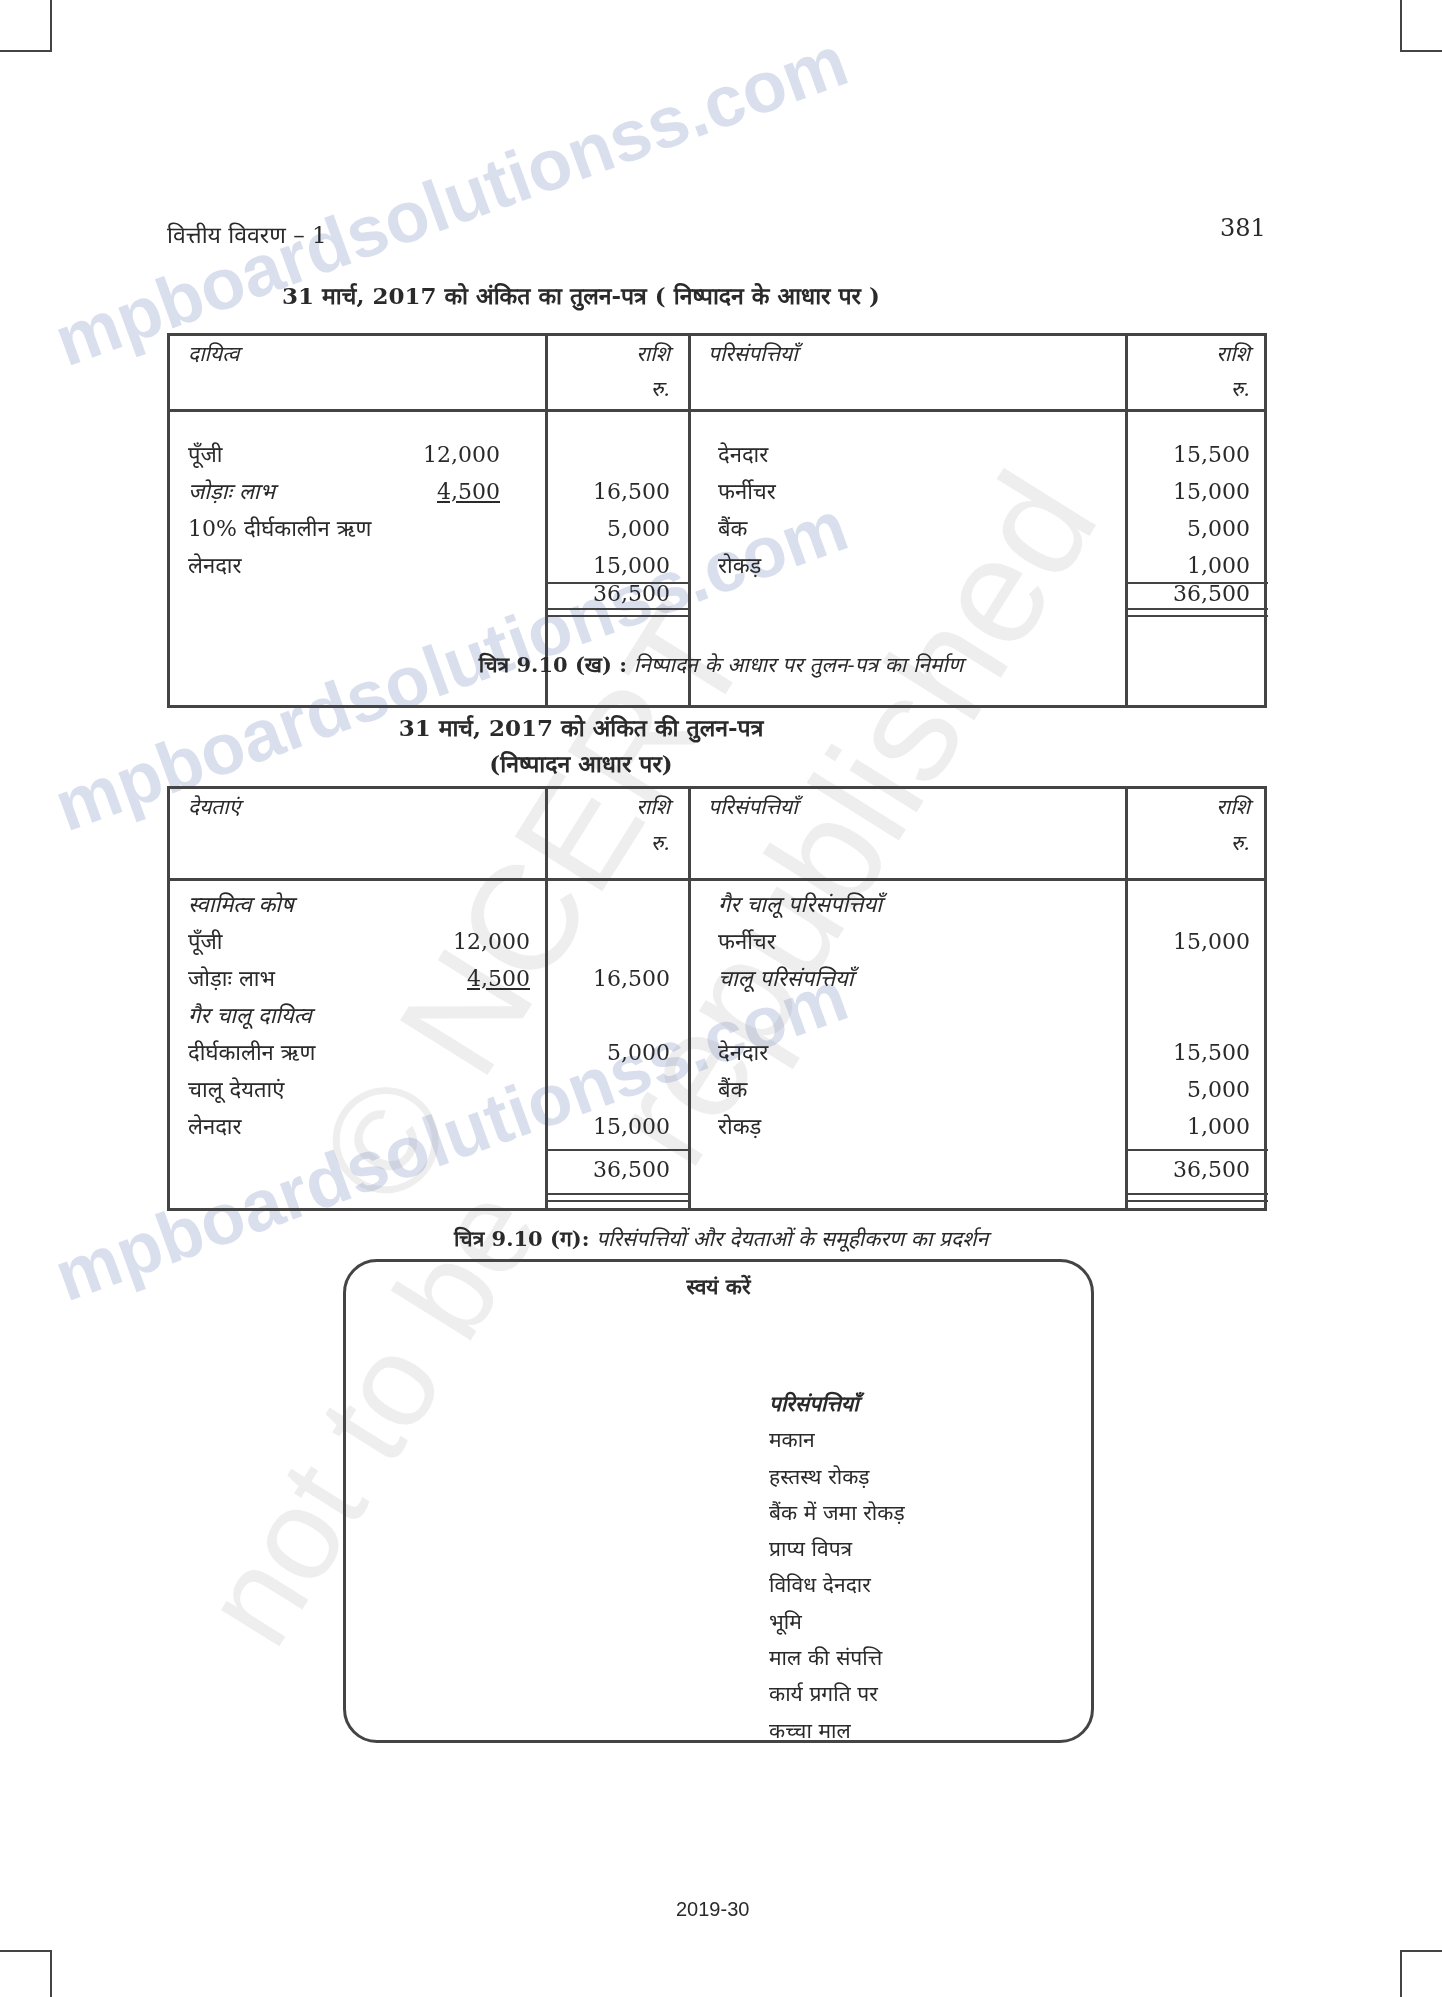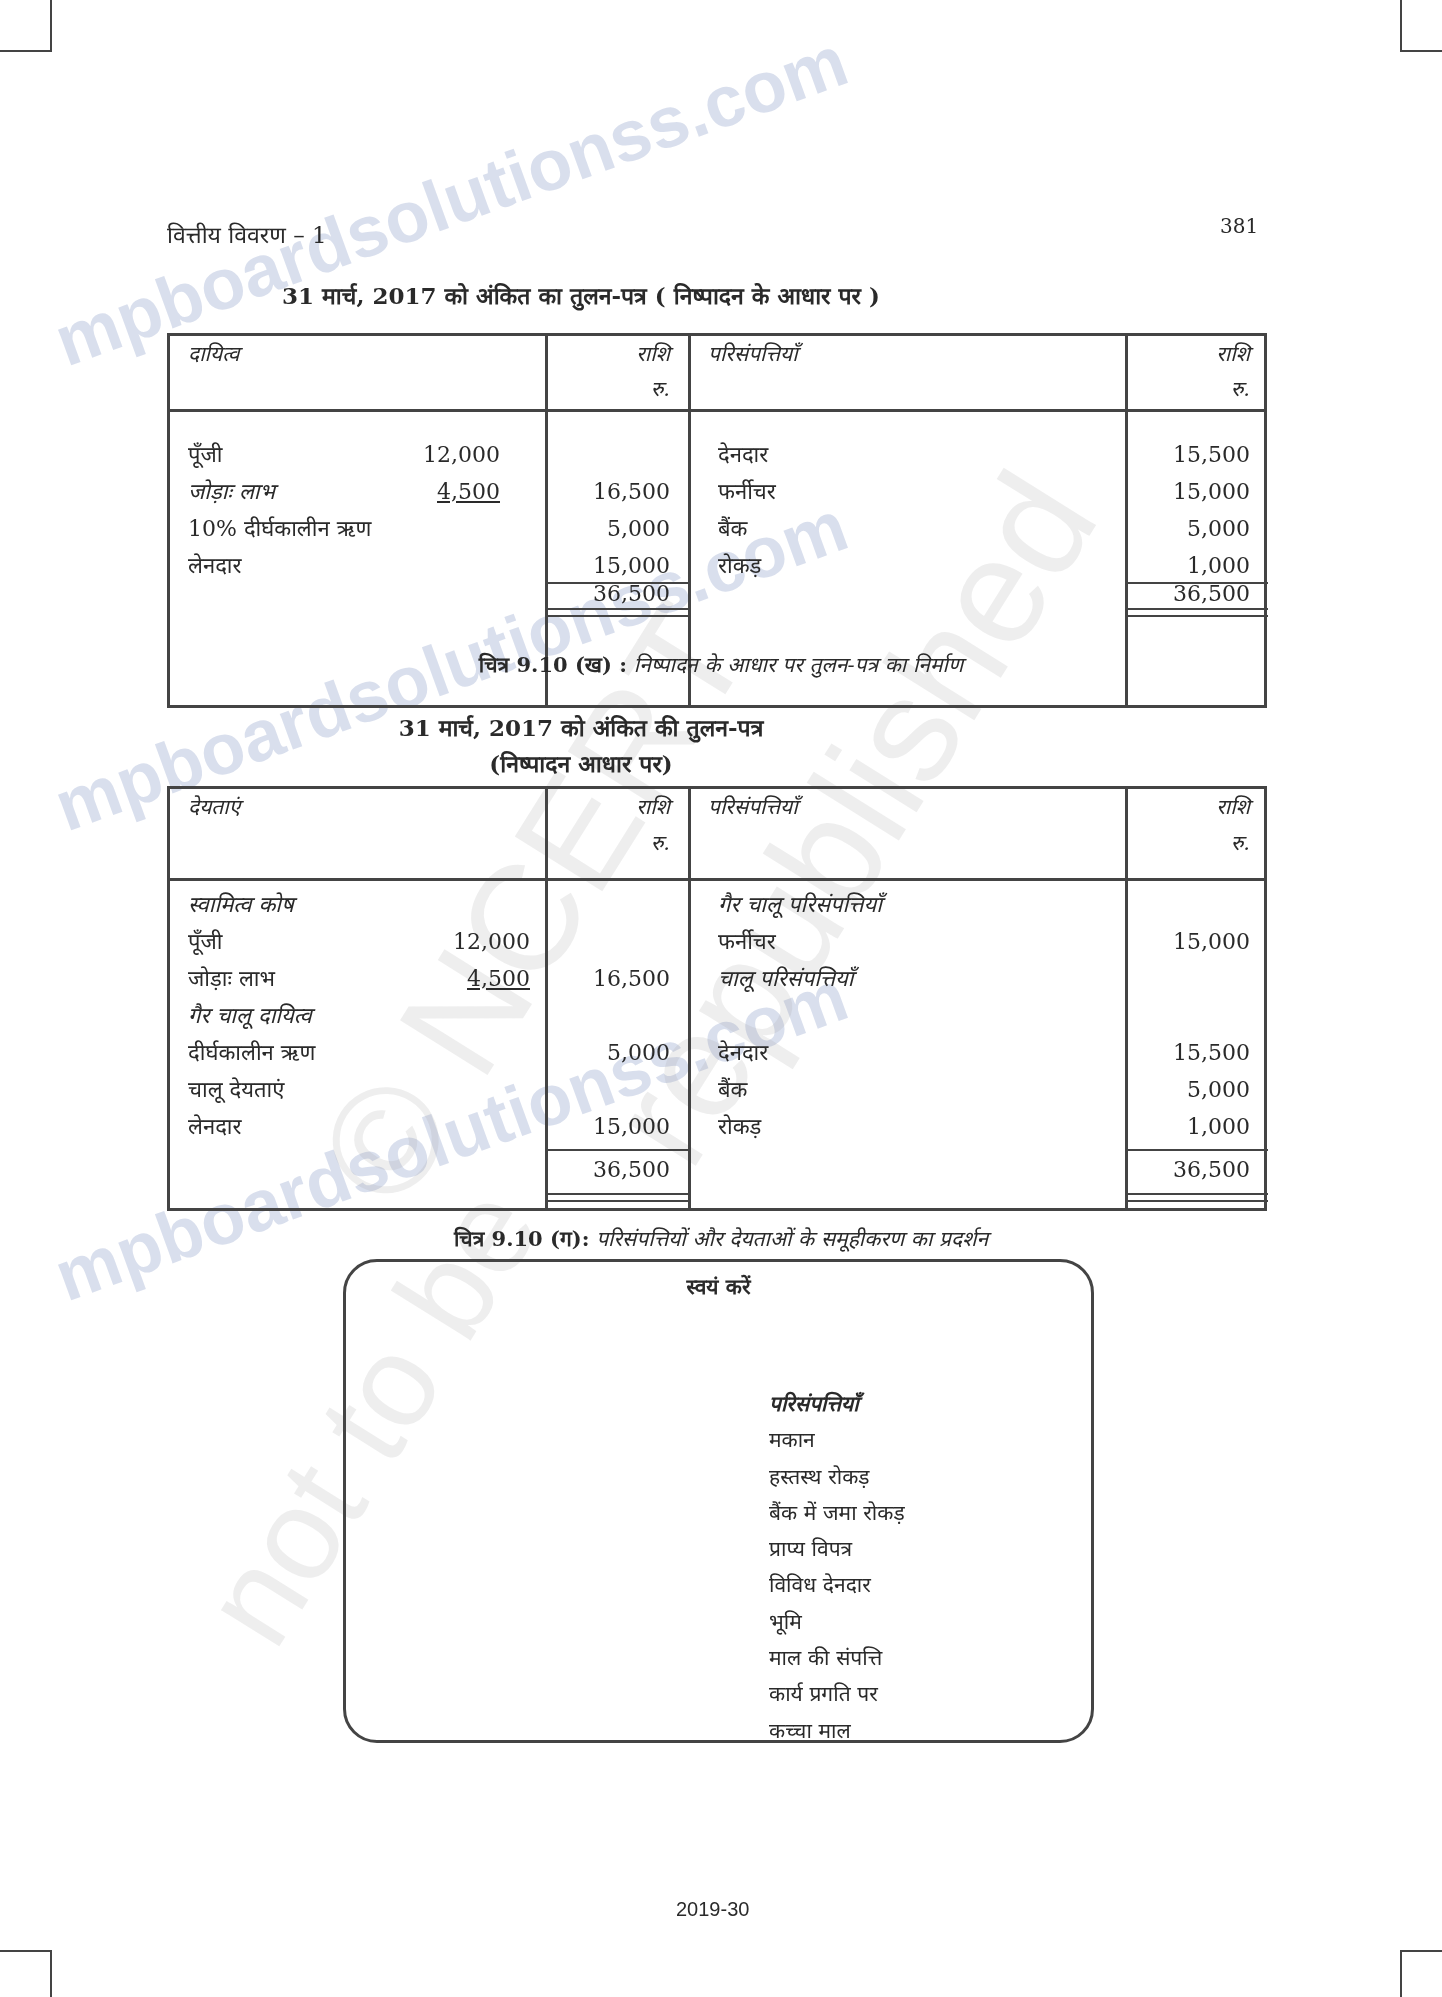--- a/index.html
+++ b/index.html
@@ -5,21 +5,21 @@
   html, body { margin:0; padding:0; }
   body {
     width:1442px; height:1997px; position:relative; overflow:hidden;
     background:#ffffff; color:#2a2a2a;
     font-family:"DejaVu Serif", "Liberation Serif", serif;
   }
   .abs { position:absolute; }
   .crop { position:absolute; border-color:#444; border-style:solid; border-width:0; }
 
   .running-head { left:167px; top:218px; font-size:23px; }
-  .page-num { left:1220px; top:214px; font-size:20px; }
+  .page-num { left:1220px; top:214px; font-size:24px; }
   .footer { left:676px; top:1898px; font-family:"Liberation Sans", sans-serif; font-size:20px; }
 
   .title { left:0; width:1162px; text-align:center; font-weight:bold; font-size:23px; }
   .caption { left:0; width:1442px; text-align:center; font-size:21px; }
   .caption b { font-weight:bold; }
   .caption i { font-style:italic; }
 
   .tbl { position:absolute; border:3px solid #444; box-sizing:border-box; }
   .vline { position:absolute; top:0; bottom:0; width:3px; background:#444; }
   .hline { position:absolute; left:0; right:0; height:3px; background:#444; }

